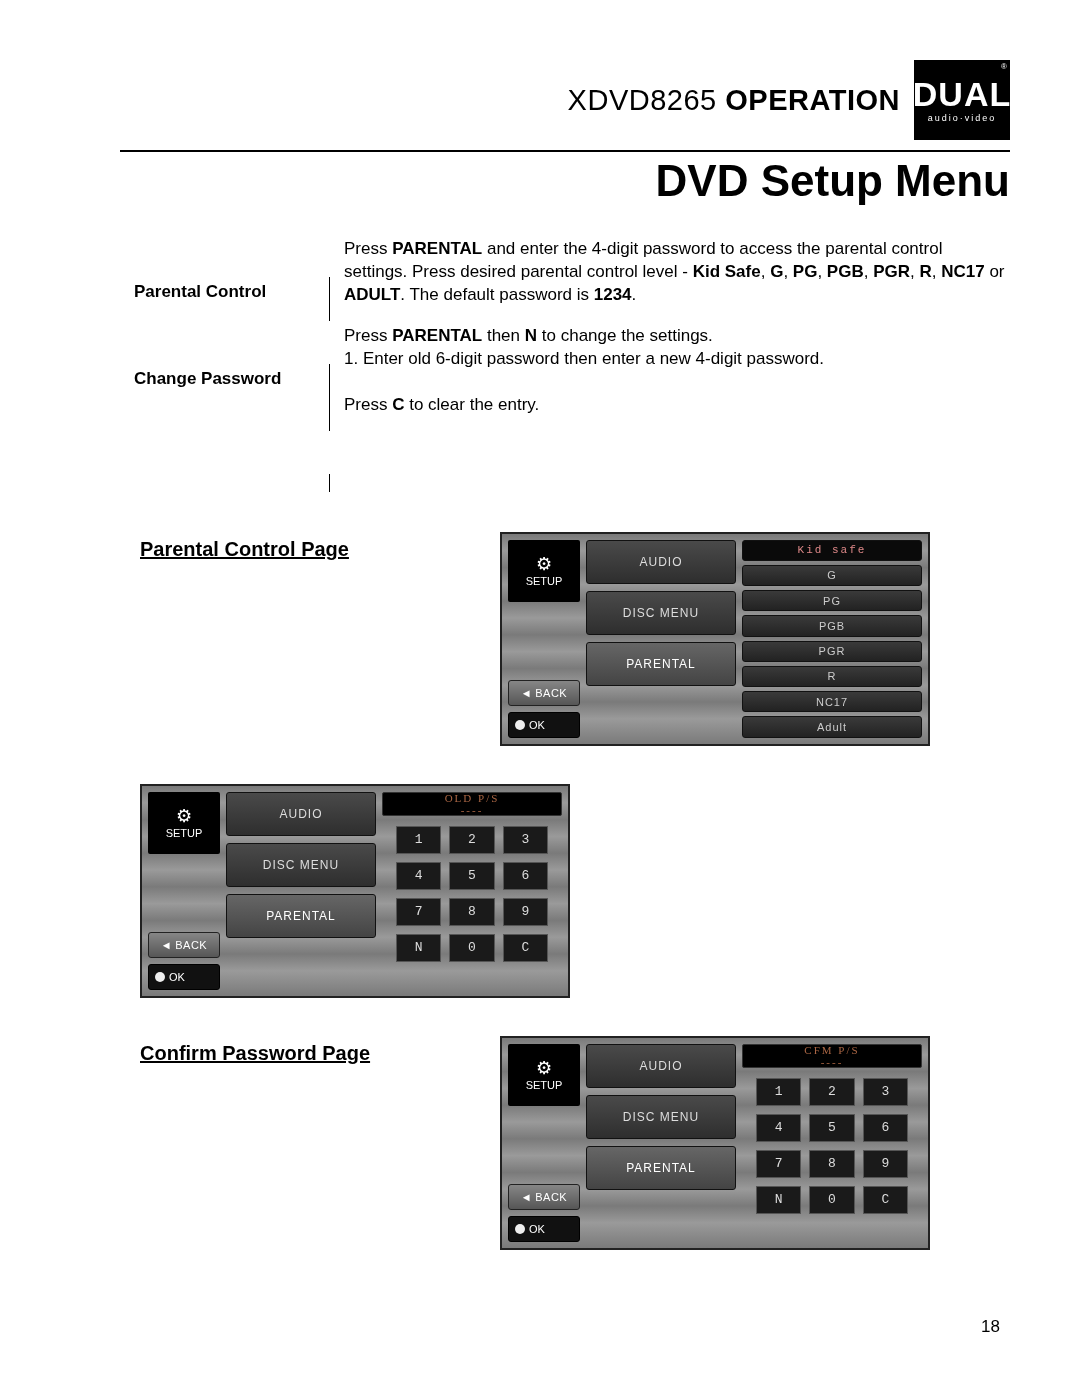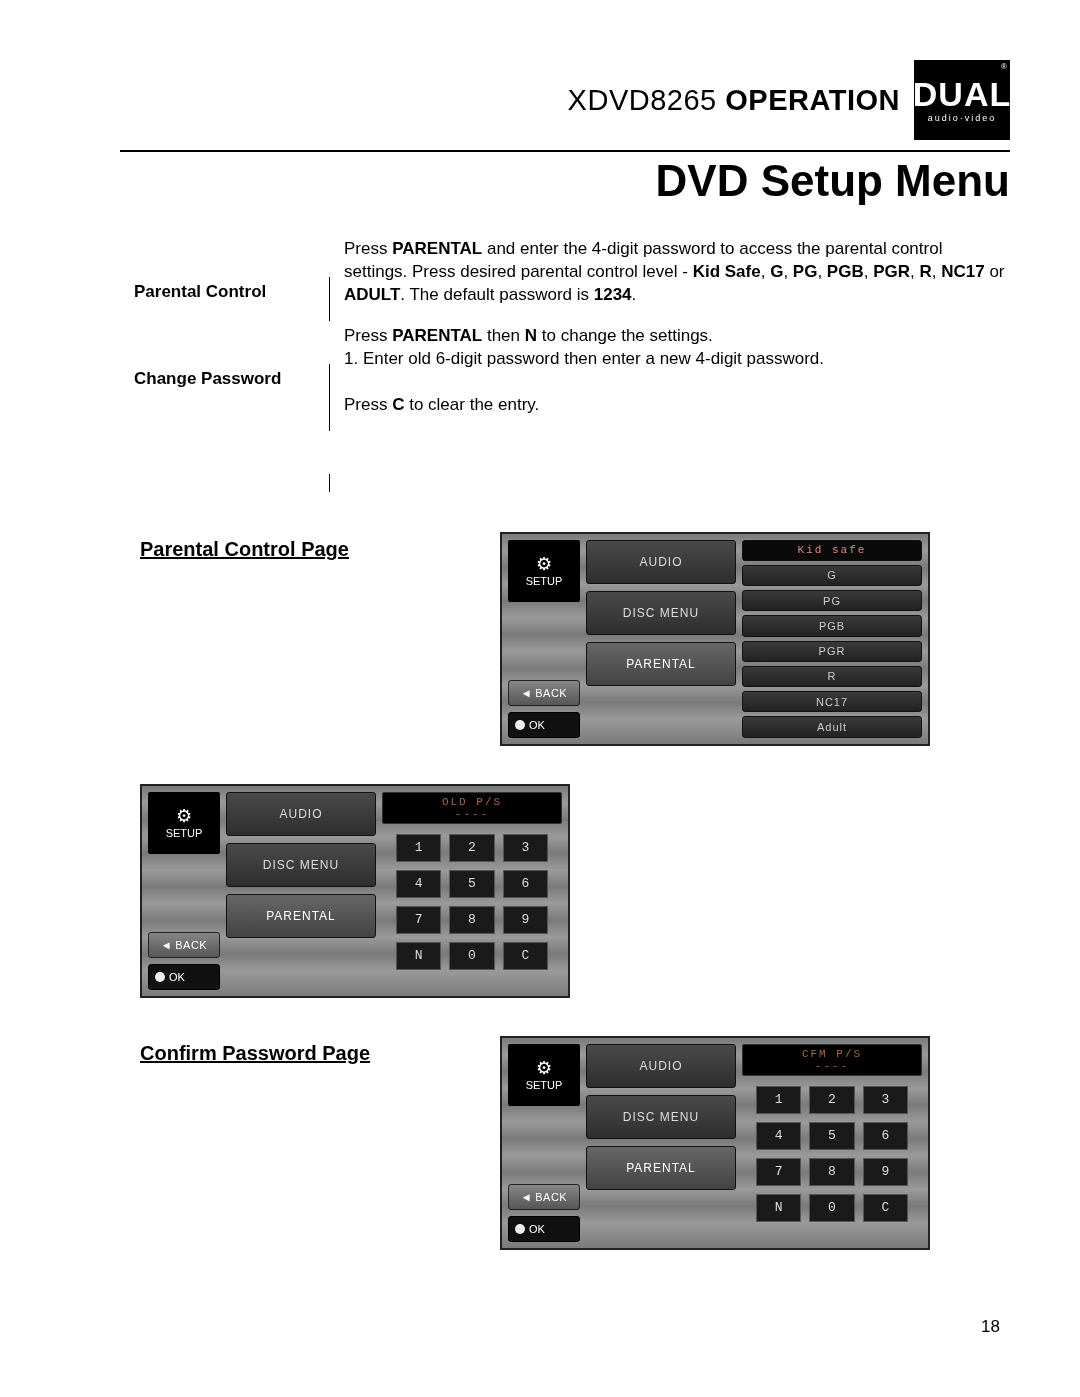--- a/index.html
+++ b/index.html
@@ -178,22 +178,22 @@
     align-items: center;
     justify-content: center;
     letter-spacing: 1px;
   }
   .opt-btn.hilite { background:#0a0a0a; color:#d88; font-family: "Courier New", monospace; letter-spacing:2px;}
   .lcd {
     background: #000;
     color: #a64;
     border: 1px solid #333;
     border-radius: 2px;
-    height: 32px;
-    font-family: Liberation Mono, monospace;
+    height: 24px;
+    font-family: Liberation Serif, serif;
     font-size: 11px;
     display: flex;
     flex-direction: column;
     align-items: center;
     justify-content: center;
     letter-spacing: 2px;
     margin-bottom: 4px;
   }
   .keypad {
     display: grid;

